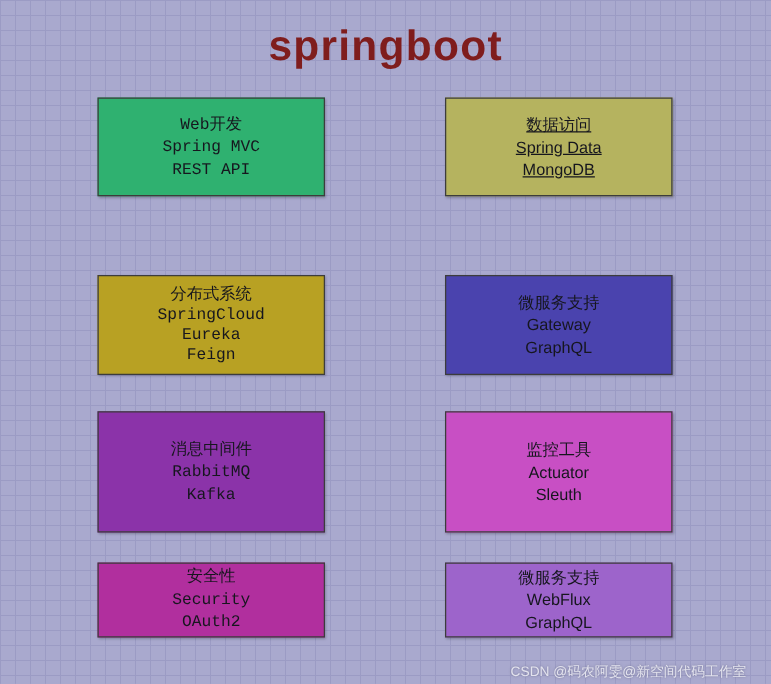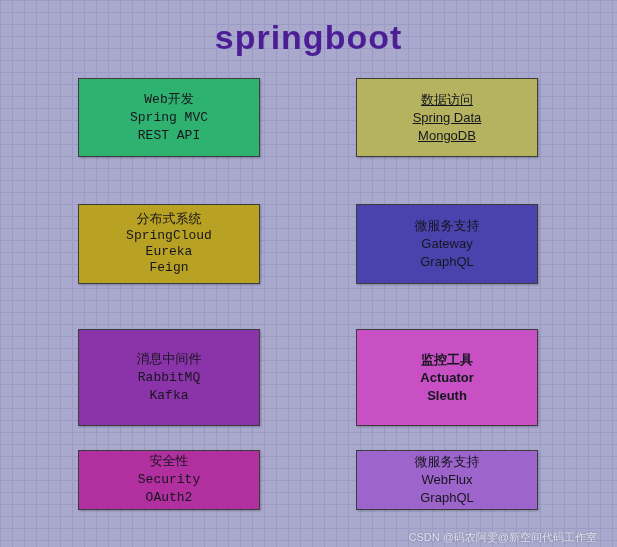--- a/index.html
+++ b/index.html
@@ -21,21 +21,21 @@
   }
 
   .diagram-title {
     position: absolute;
     top: 18px;
     left: 0;
     width: 100%;
     text-align: center;
     font-size: 34px;
     font-weight: bold;
-    color: #4c1d95;
+    color: #7f1d1d;
     letter-spacing: 1px;
   }
 
   .node {
     position: absolute;
     width: 182px;
     display: flex;
     align-items: center;
     justify-content: center;
     text-align: center;
@@ -44,21 +44,21 @@
     font-size: 13px;
     line-height: 18px;
     white-space: pre-line;
     box-shadow: 1px 1px 2px rgba(0,0,0,0.25);
   }
 
   .col-left  { left: 78px; font-family: Liberation Mono, monospace;  }
   .col-right { left: 356px; }
 
   .row-1 { top: 78px;  height: 79px; }
-  .row-2 { top: 204px; height: 80px; }
+  .row-2 { top: 220px; height: 80px; }
   .row-3 { top: 329px; height: 97px; }
   .row-4 { top: 450px; height: 60px; }
 
   .node.four-lines { line-height: 16px; }
 
   .watermark {
     position: absolute;
     right: 20px;
     bottom: 2px;
     font-size: 11px;
@@ -85,21 +85,21 @@
 Feign</div>
 
 <div class="node col-right row-2" style="background-color: rgb(74, 67, 174);">微服务支持
 Gateway
 GraphQL</div>
 
 <div class="node col-left row-3" style="background-color: rgb(139, 51, 169);">消息中间件
 RabbitMQ
 Kafka</div>
 
-<div class="node col-right row-3" style="background-color: rgb(200, 79, 196); font-weight: bold;">监控工具
+<div class="node col-right row-3" style="background-color: rgb(200, 79, 196);">监控工具
 Actuator
 Sleuth</div>
 
 <div class="node col-left row-4" style="background-color: rgb(177, 47, 158);">安全性
 Security
 OAuth2</div>
 
 <div class="node col-right row-4" style="background-color: rgb(157, 100, 203);">微服务支持
 WebFlux
 GraphQL</div>

